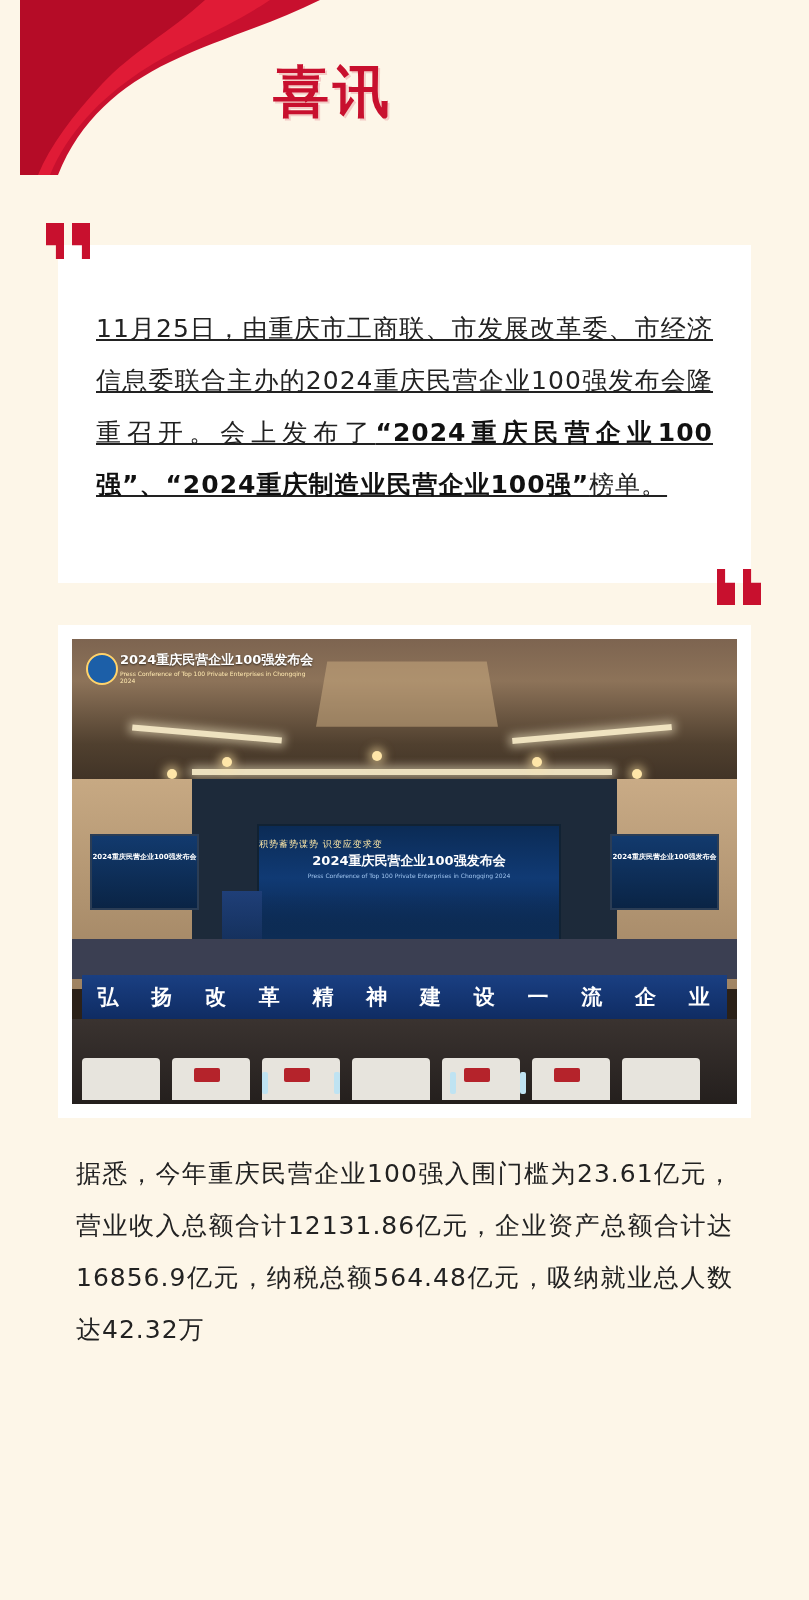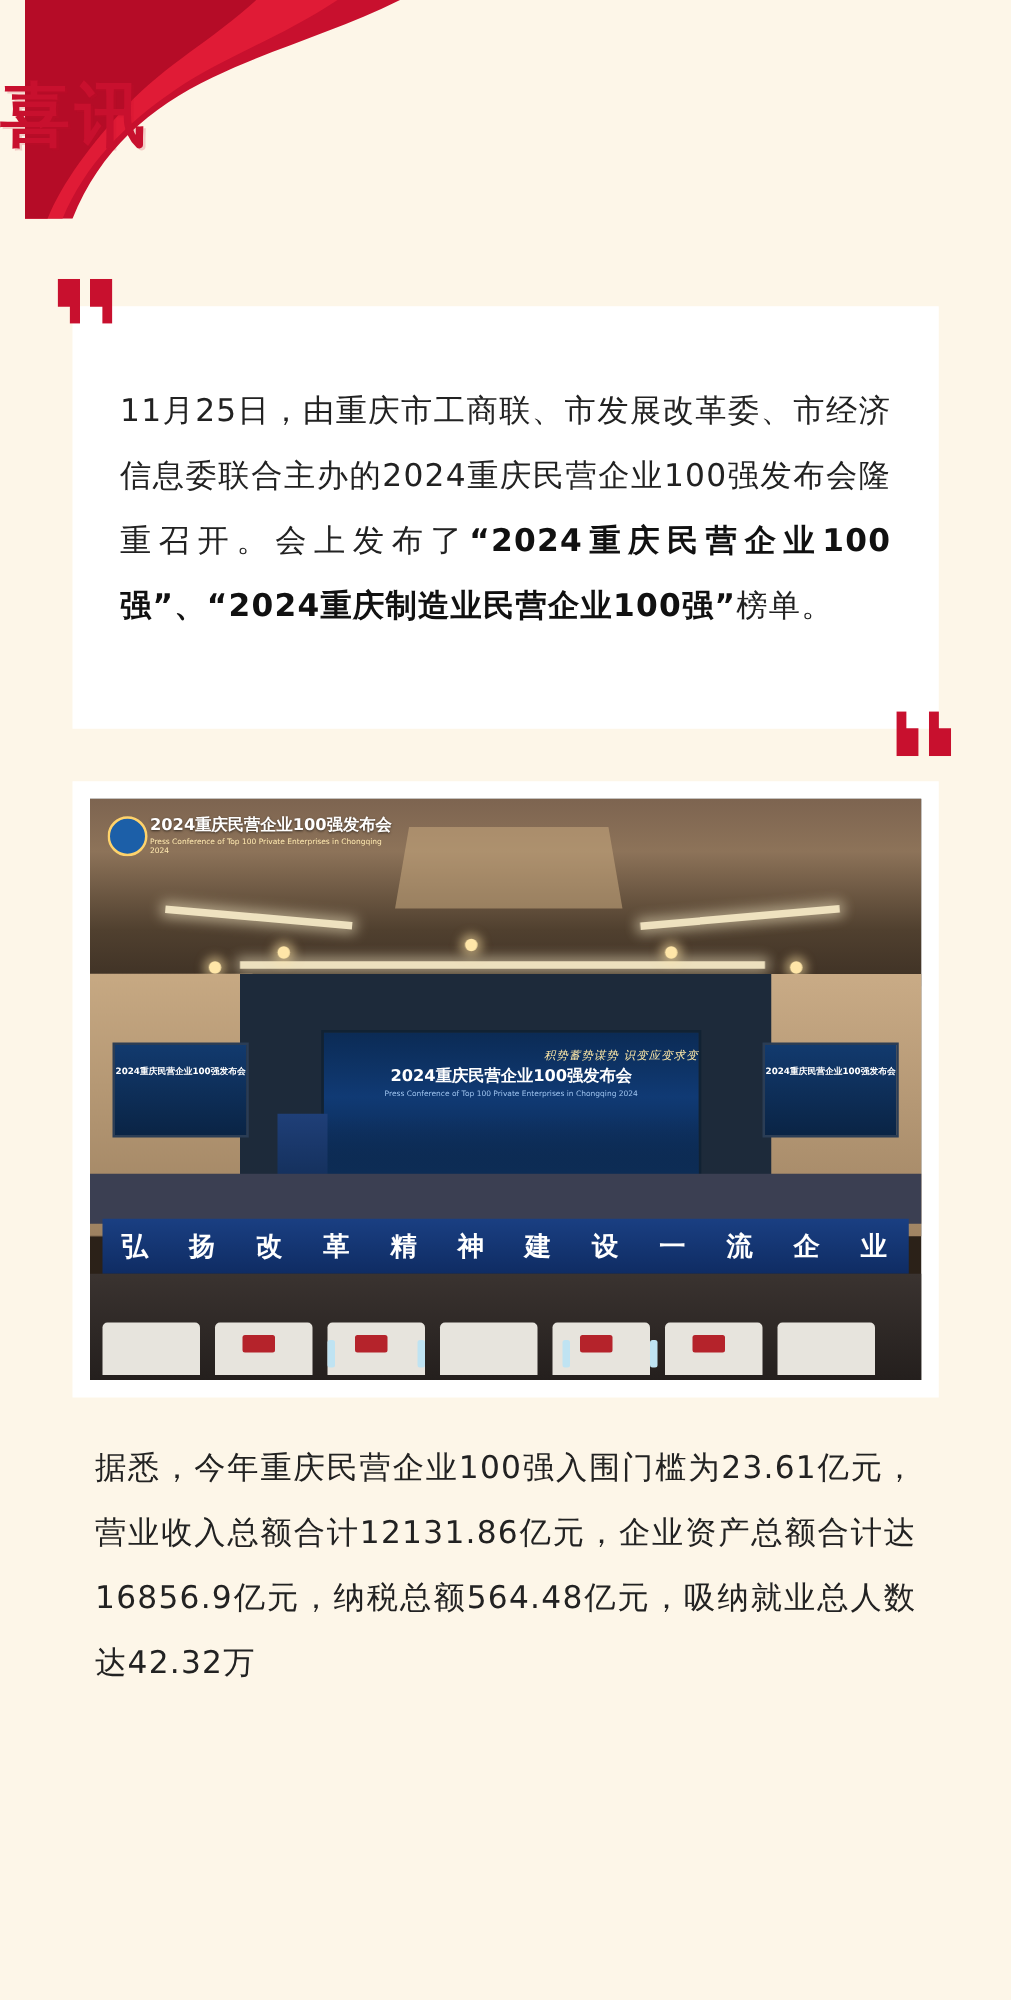--- a/index.html
+++ b/index.html
@@ -32,21 +32,21 @@
     pointer-events: none;
   }
   .title-wrap {
     position: absolute;
     top: 0;
     left: 0;
     width: 666px;
     height: 185px;
     display: flex;
     align-items: center;
-    justify-content: flex-start;
+    justify-content: center;
   }
   .main-title {
     font-family: "DejaVu Sans", sans-serif;
     font-size: 56px;
     font-weight: bold;
     color: #c8102e;
     letter-spacing: 4px;
     text-shadow: 2px 2px 0 rgba(200,16,46,0.18);
   }
 
@@ -89,20 +89,21 @@
   }
 
   .para {
     font-family: "DejaVu Sans", sans-serif;
     font-size: 25px;
     line-height: 52px;
     color: #222222;
     text-align: justify;
     margin: 0 0 30px 0;
     letter-spacing: 1px;
+    text-decoration: underline;
   }
   .para:last-child { margin-bottom: 0; }
   .para.bold {
     font-weight: bold;
     color: #111111;
   }
   .strong {
     font-weight: bold;
     color: #111111;
   }
@@ -147,23 +148,22 @@
     background: #1d2a3a;
   }
   .ph-screen {
     position: absolute;
     left: 185px; top: 185px; width: 300px; height: 115px;
     background: linear-gradient(180deg,#0b2b55 0%, #103a74 45%, #0a2346 100%);
     border: 2px solid #123;
   }
   .ph-screen-head {
     position: absolute; top: 12px; left: 0; width: 100%;
-    text-align: right; color: #ffe9a8; font-size: 9px; letter-spacing: 1px;
-    font-family: "DejaVu Sans", sans-serif;
-    font-style: italic;
+    text-align: left; color: #ffe9a8; font-size: 9px; letter-spacing: 1px;
+    font-family: "DejaVu Sans", sans-serif;
   }
   .ph-screen-title {
     position: absolute; top: 26px; left: 0; width: 100%;
     text-align: center; color: #ffffff; font-size: 13px; font-weight: bold;
     font-family: "DejaVu Sans", sans-serif;
   }
   .ph-screen-sub {
     position: absolute; top: 46px; left: 0; width: 100%;
     text-align: center; color: #9fc4ef; font-size: 6px;
     font-family: "DejaVu Sans", sans-serif;

